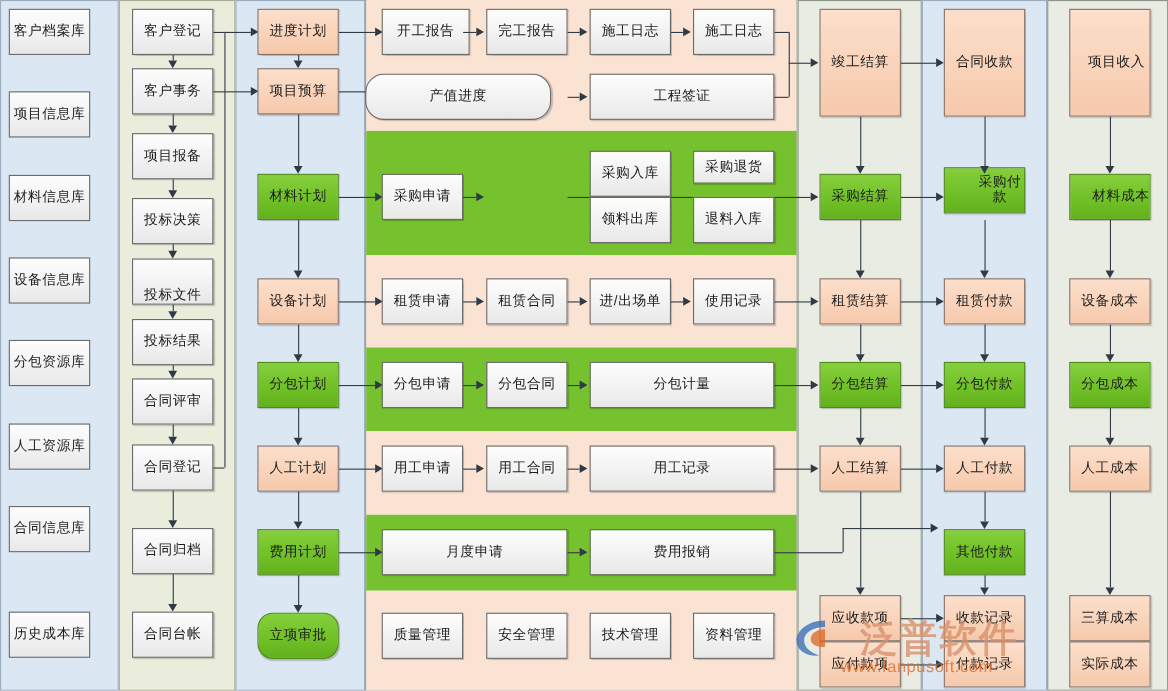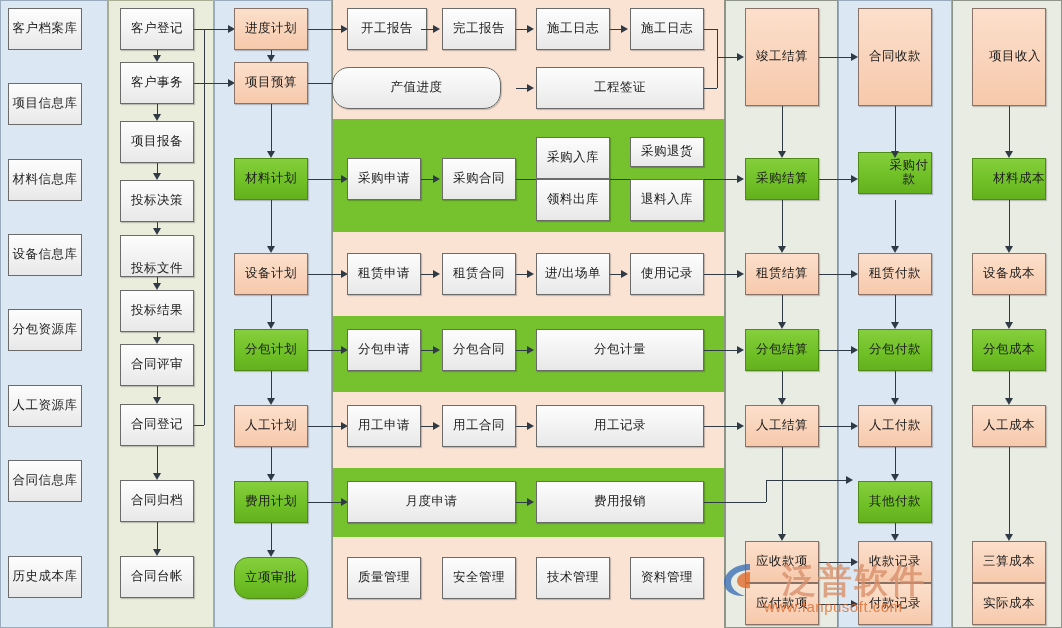--- a/index.html
+++ b/index.html
@@ -256,23 +256,20 @@
 
   <div class="ln lnh" style="left:704px;top:29px;width:13px;"></div>
   <div class="ln lnh" style="left:704px;top:88px;width:13px;"></div>
   <div class="ln lnv" style="left:717px;top:29px;height:59px;"></div>
   <div class="ln lnh" style="left:717px;top:57px;width:20px;"></div>
   <div class="arw arw-r" style="left:737px;top:52.5px;"></div>
 
   <div class="node n-white" style="left:347px;top:158px;width:74px;height:42px;">
       <span>采购申请</span>
     </div>
-  <div class="node n-white" style="left:442px;top:158px;width:74px;height:42px;">
-      <span>采购合同</span>
-    </div>
   <div class="node n-white" style="left:536px;top:137px;width:74px;height:42px;">
       <span>采购入库</span>
     </div>
   <div class="node n-white" style="left:536px;top:179px;width:74px;height:42px;">
       <span>领料出库</span>
     </div>
   <div class="node n-white" style="left:630px;top:137px;width:74px;height:30px;">
       <span>采购退货</span>
     </div>
   <div class="node n-white" style="left:630px;top:179px;width:74px;height:42px;">

